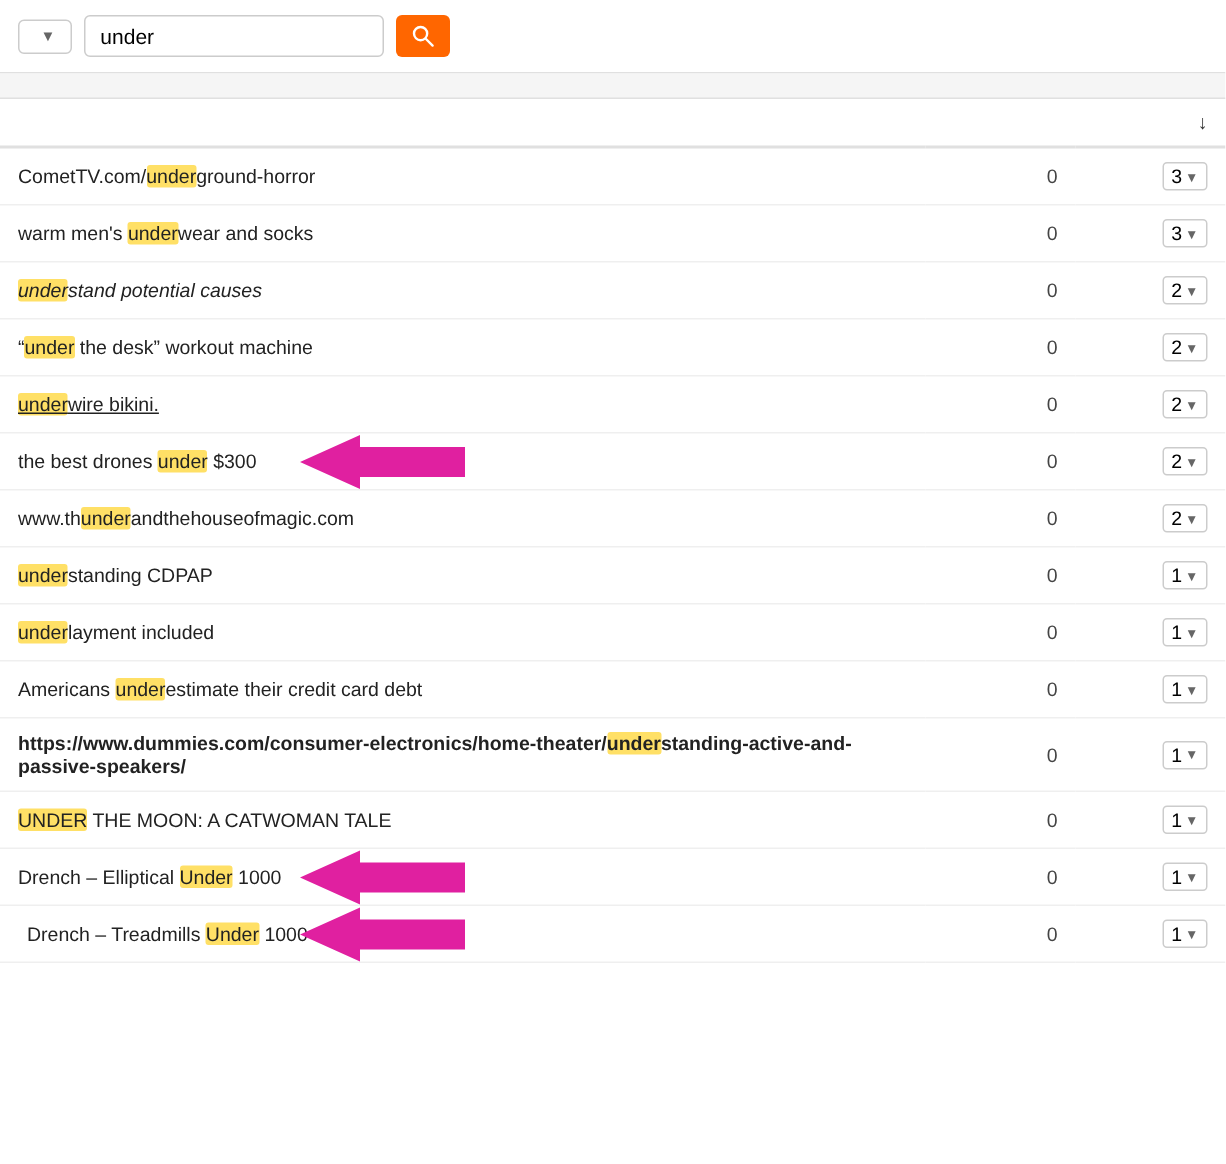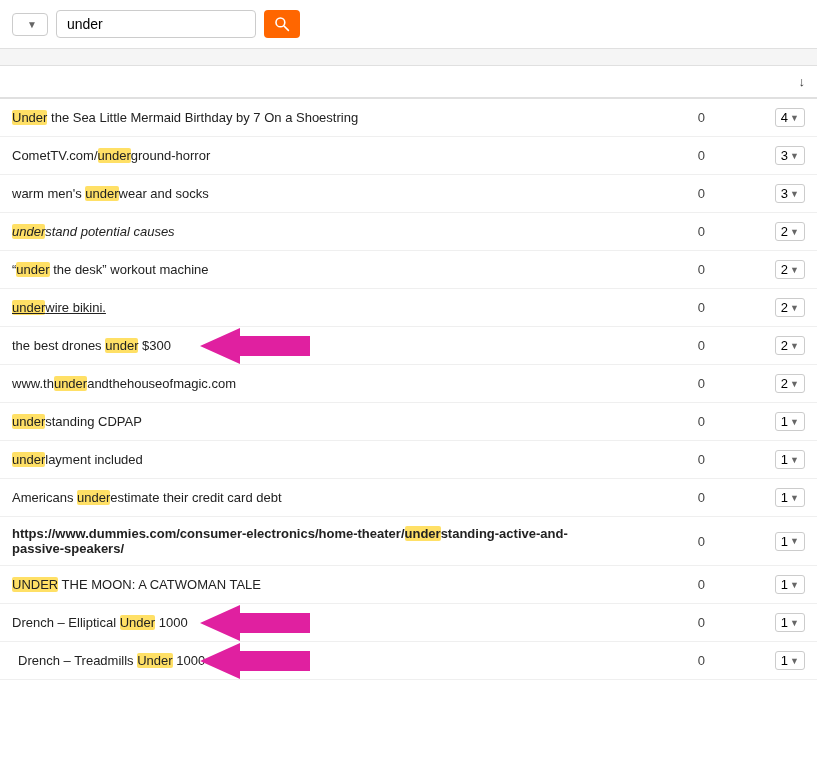--- a/index.html
+++ b/index.html
@@ -191,28 +191,20 @@
       <tr>
         <th></th>
         <th class="num-col"></th>
         <th class="num-col">
           <span></span>
           <span> ↓</span>
         </th>
       </tr>
     </thead>
     <tbody id="table-body">
-    <tr style="position: relative;">
-          <td style="position: relative;"><span></span><span class="highlight">Under</span><span> the Sea Little Mermaid Birthday by 7 On a Shoestring</span></td>
-          <td class="num-cell">0</td>
-          <td class="dropdown-cell"><button class="dropdown-val">
-              <span>4</span>
-              <span class="dd-chevron">▼</span>
-            </button></td>
-        </tr>
         <tr style="position: relative; padding-left: 36px;">
           <td style="position: relative;"><span>CometTV.com/</span><span class="highlight">under</span><span>ground-horror</span></td>
           <td class="num-cell">0</td>
           <td class="dropdown-cell"><button class="dropdown-val">
               <span>3</span>
               <span class="dd-chevron">▼</span>
             </button></td>
         </tr>
         <tr style="position: relative;">
           <td style="position: relative;"><span>warm men's </span><span class="highlight">under</span><span>wear and socks</span></td>

